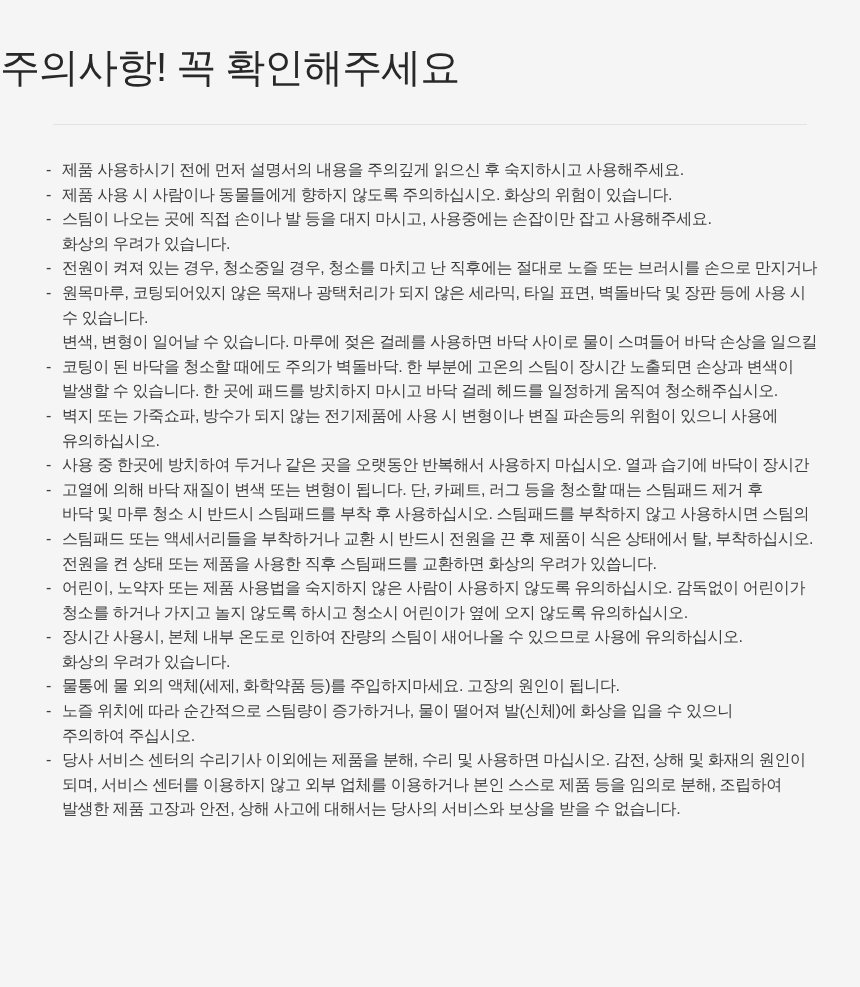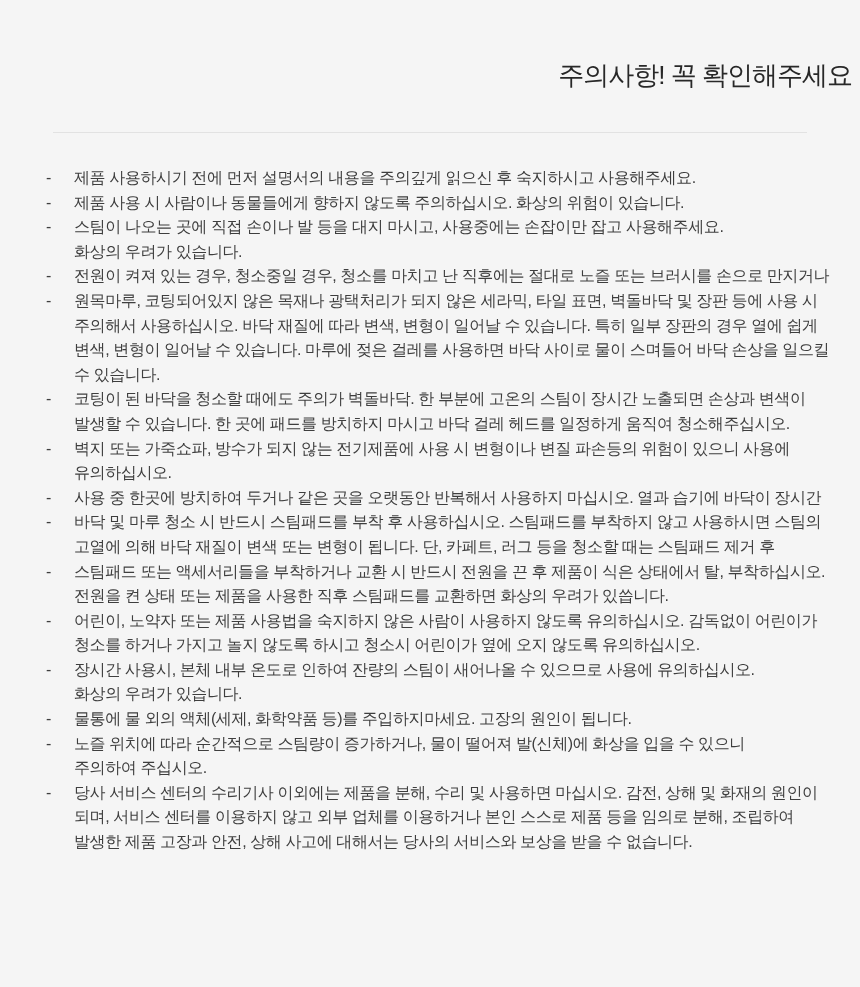--- a/index.html
+++ b/index.html
@@ -13,24 +13,24 @@
     font-family: "Liberation Sans", sans-serif;
     color: #3e3e3e;
     overflow: hidden;
   }
   .page {
     width: 860px;
     height: 987px;
     box-sizing: border-box;
   }
   .page-title {
-    margin: 8px;
+    margin: 0;
     padding-top: 46px;
-    text-align: right;
-    font-size: 26px;
+    text-align: left;
+    font-size: 40px;
     line-height: 42px;
     font-weight: 400;
     letter-spacing: -1px;
     color: #282828;
   }
   .divider {
     border: none;
     border-top: 1px solid #e2e2e2;
     margin: 36px 53px 0 53px;
     height: 0;
@@ -49,21 +49,20 @@
     color: #3e3e3e;
   }
   .dash {
     flex: 0 0 16px;
     width: 16px;
     color: #3e3e3e;
   }
   .item-lines {
     flex: 1 1 auto;
     min-width: 0;
-    margin-left: 12px;
   }
   .line {
     white-space: nowrap;
   }
 </style>
 </head>
 <body>
 
 <div class="page">
   <h1 class="page-title">주의사항! 꼭 확인해주세요</h1>
@@ -91,23 +90,22 @@
       <li class="item">
         <span class="dash">-</span>
         <div class="item-lines">
           <div class="line">전원이 켜져 있는 경우, 청소중일 경우, 청소를 마치고 난 직후에는 절대로 노즐 또는 브러시를 손으로 만지거나</div>
         </div>
       </li>
       <li class="item">
         <span class="dash">-</span>
         <div class="item-lines">
           <div class="line">원목마루, 코팅되어있지 않은 목재나 광택처리가 되지 않은 세라믹, 타일 표면, 벽돌바닥 및 장판 등에 사용 시</div>
-          <div class="line">주의해서 사용하십시오. 바닥 재질에 따라 변색, 변형이 일어날 수 있습니다. 특히 일부 장판의 경우 열에 쉽게</div>
+          <div class="line">수 있습니다.</div>
           <div class="line">변색, 변형이 일어날 수 있습니다. 마루에 젖은 걸레를 사용하면 바닥 사이로 물이 스며들어 바닥 손상을 일으킬</div>
-          <div class="line">수 있습니다.</div>
         </div>
       </li>
       <li class="item">
         <span class="dash">-</span>
         <div class="item-lines">
           <div class="line">코팅이 된 바닥을 청소할 때에도 주의가 벽돌바닥. 한 부분에 고온의 스팀이 장시간 노출되면 손상과 변색이</div>
           <div class="line">발생할 수 있습니다. 한 곳에 패드를 방치하지 마시고 바닥 걸레 헤드를 일정하게 움직여 청소해주십시오.</div>
         </div>
       </li>
       <li class="item">
@@ -119,22 +117,22 @@
       </li>
       <li class="item">
         <span class="dash">-</span>
         <div class="item-lines">
           <div class="line">사용 중 한곳에 방치하여 두거나 같은 곳을 오랫동안 반복해서 사용하지 마십시오. 열과 습기에 바닥이 장시간</div>
         </div>
       </li>
       <li class="item">
         <span class="dash">-</span>
         <div class="item-lines">
+          <div class="line">고열에 의해 바닥 재질이 변색 또는 변형이 됩니다. 단, 카페트, 러그 등을 청소할 때는 스팀패드 제거 후</div>
           <div class="line">바닥 및 마루 청소 시 반드시 스팀패드를 부착 후 사용하십시오. 스팀패드를 부착하지 않고 사용하시면 스팀의</div>
-          <div class="line">고열에 의해 바닥 재질이 변색 또는 변형이 됩니다. 단, 카페트, 러그 등을 청소할 때는 스팀패드 제거 후</div>
         </div>
       </li>
       <li class="item">
         <span class="dash">-</span>
         <div class="item-lines">
           <div class="line">스팀패드 또는 액세서리들을 부착하거나 교환 시 반드시 전원을 끈 후 제품이 식은 상태에서 탈, 부착하십시오.</div>
           <div class="line">전원을 켠 상태 또는 제품을 사용한 직후 스팀패드를 교환하면 화상의 우려가 있씁니다.</div>
         </div>
       </li>
       <li class="item">

